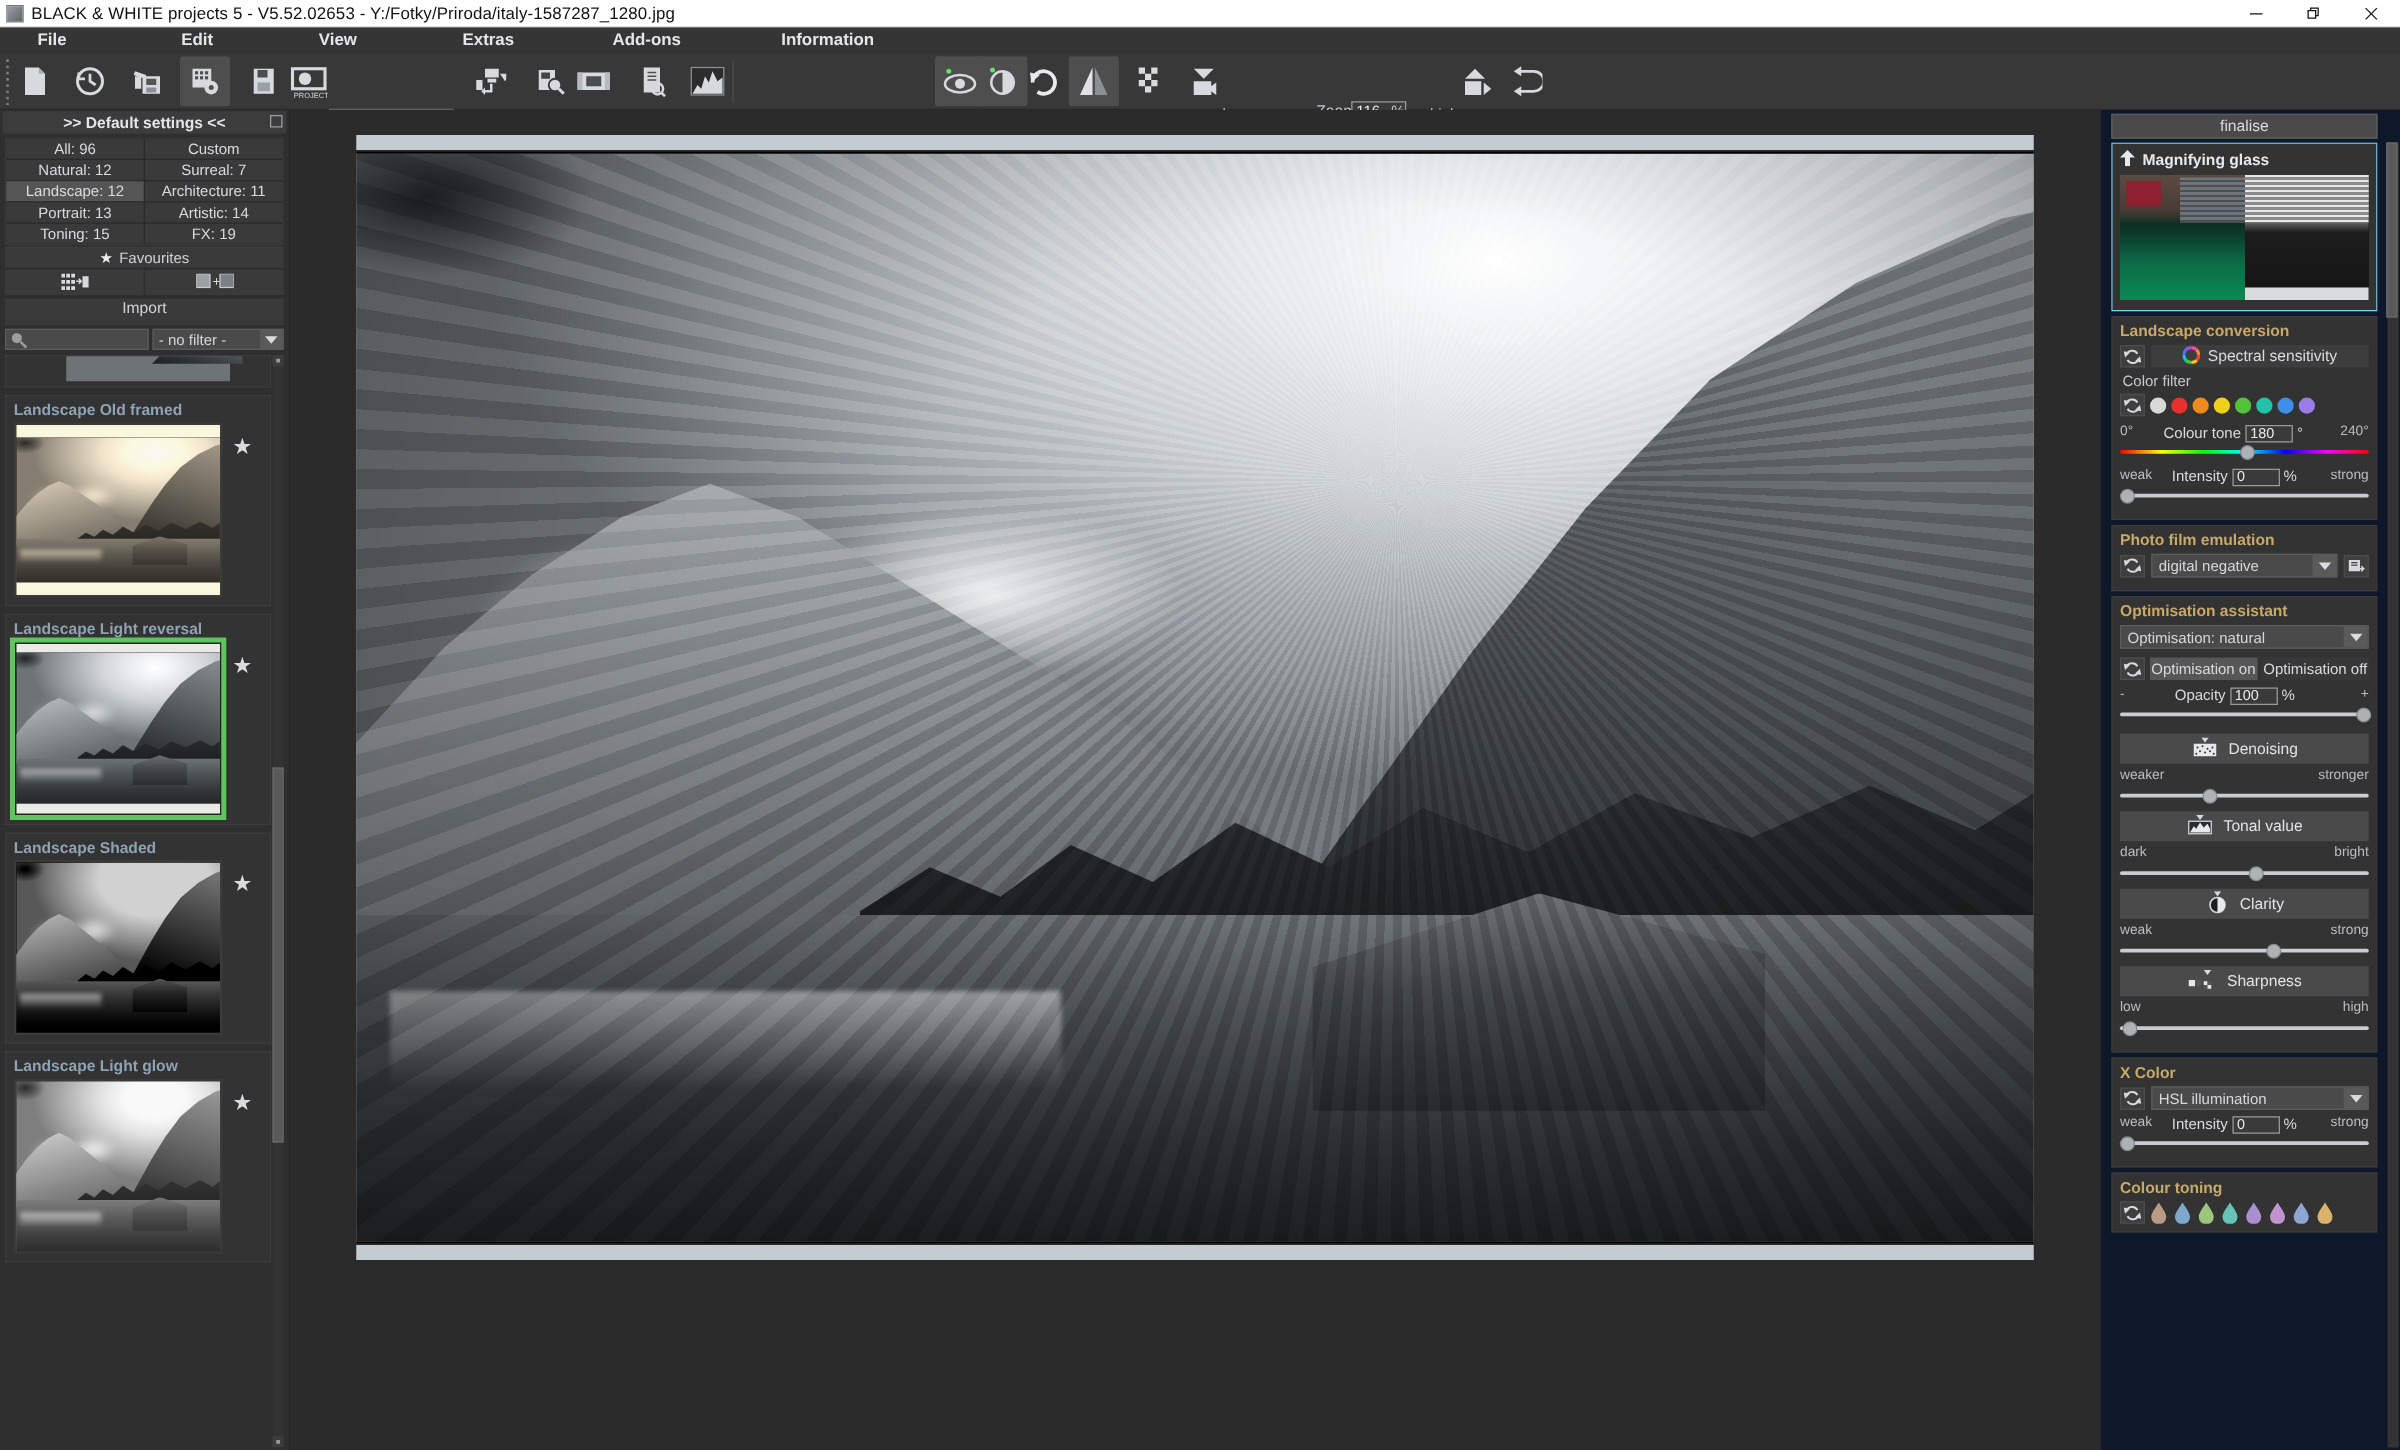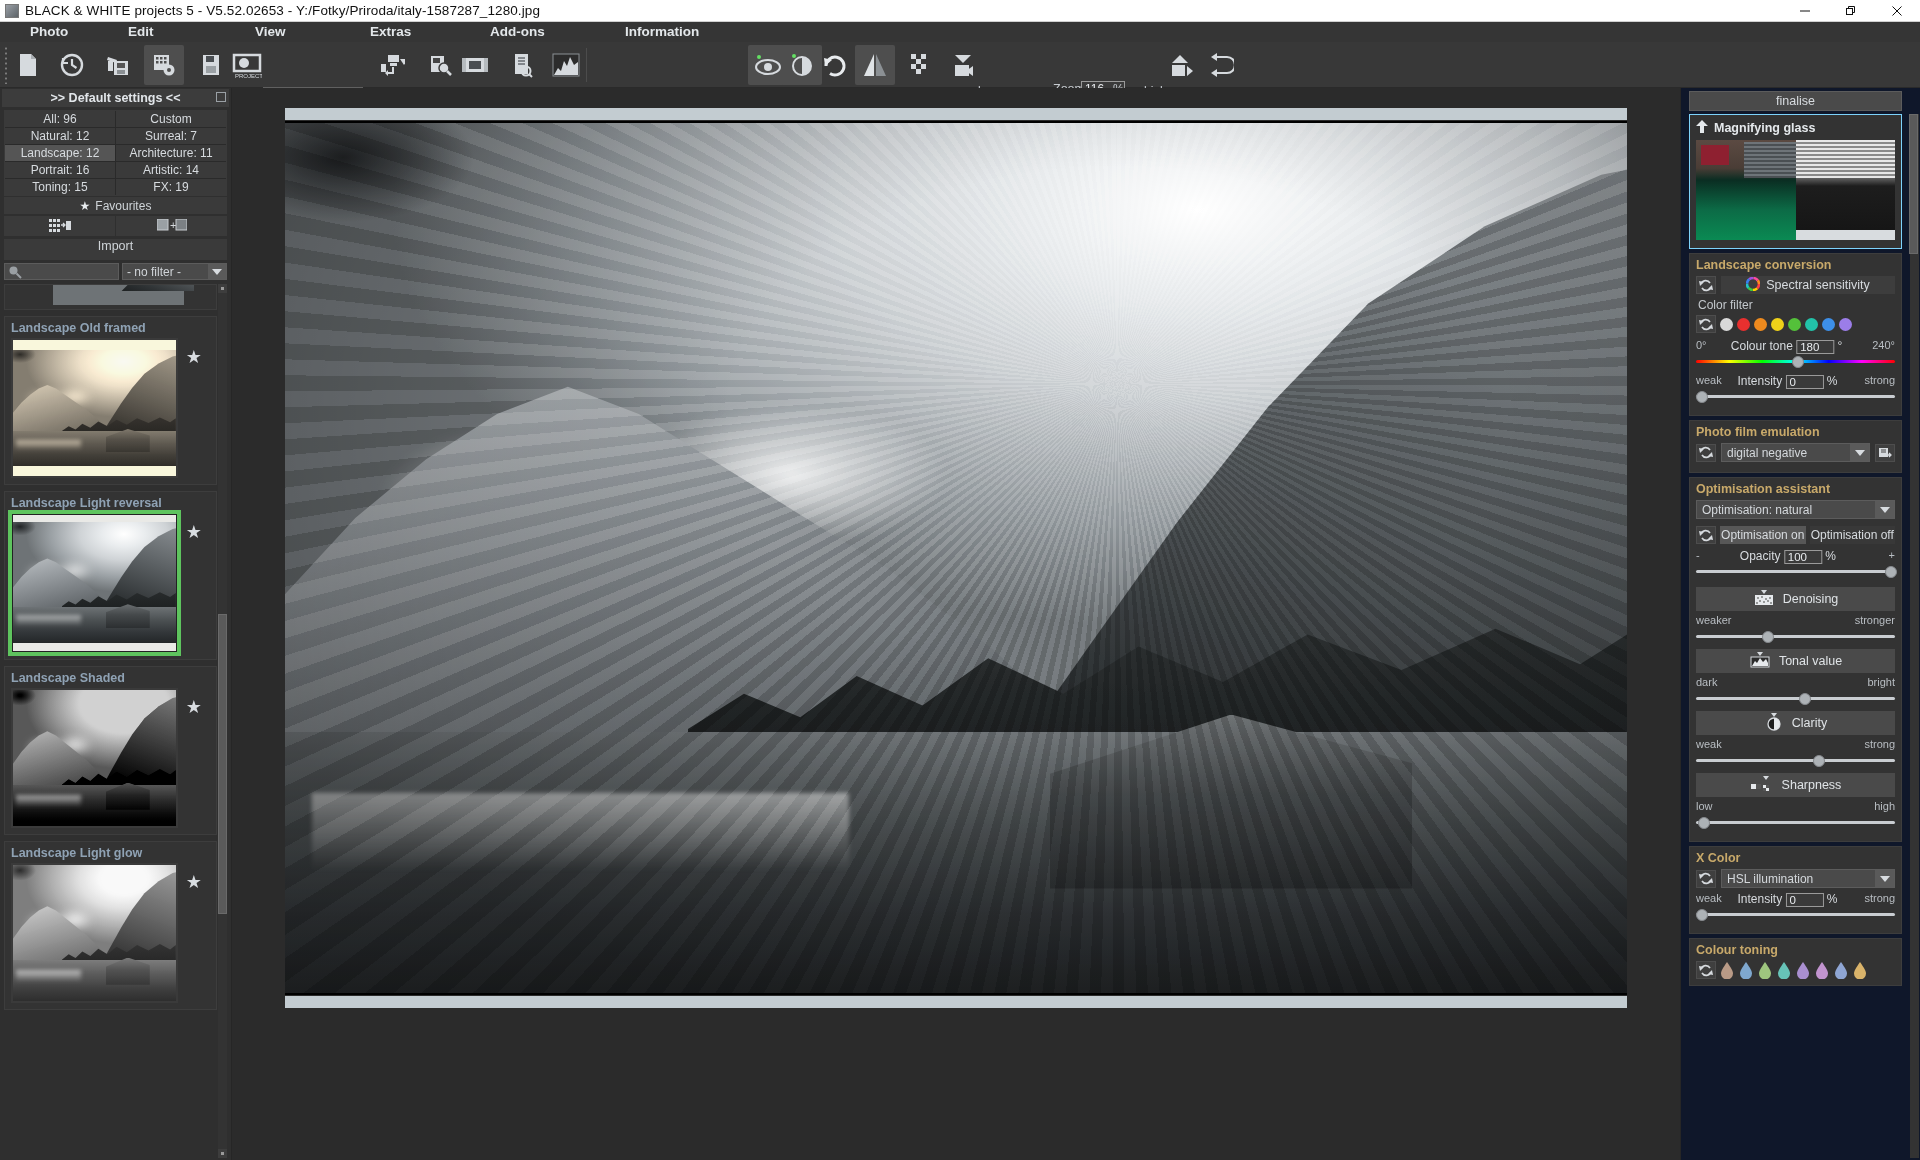--- a/index.html
+++ b/index.html
@@ -189,22 +189,22 @@
       <div class="win-btn">
         <svg width="12" height="12" viewBox="0 0 12 12">
             <line x1="1.5" y1="1.5" x2="10.5" y2="10.5" stroke="#111"></line>
             <line x1="10.5" y1="1.5" x2="1.5" y2="10.5" stroke="#111"></line>
           </svg>
       </div>
     </div>
   </div>
 
   <div class="menubar">
-    <div class="menu-item" style="left:30px">Photo</div>
-    <div class="menu-item" style="left:128px">Edit</div>
+    <div class="menu-item" style="left:30px">File</div>
+    <div class="menu-item" style="left:145px">Edit</div>
     <div class="menu-item" style="left:255px">View</div>
     <div class="menu-item" style="left:370px">Extras</div>
     <div class="menu-item" style="left:490px">Add-ons</div>
     <div class="menu-item" style="left:625px">Information</div>
   </div>
 
   <div class="toolbar">
     <div class="grip"></div>
 
     <div class="tbtn" style="left:8px">
@@ -389,21 +389,21 @@
         <span class="ds-corner"></span>
       </div>
 
       <div class="cats">
         <div class="cat">All: 96</div>
         <div class="cat">Custom</div>
         <div class="cat">Natural: 12</div>
         <div class="cat">Surreal: 7</div>
         <div class="cat sel">Landscape: 12</div>
         <div class="cat">Architecture: 11</div>
-        <div class="cat">Portrait: 16</div>
+        <div class="cat">Portrait: 13</div>
         <div class="cat">Artistic: 14</div>
         <div class="cat">Toning: 15</div>
         <div class="cat">FX: 19</div>
       </div>
 
       <div class="fav">
         <span class="star">★</span>
         <span>Favourites</span>
       </div>
 

